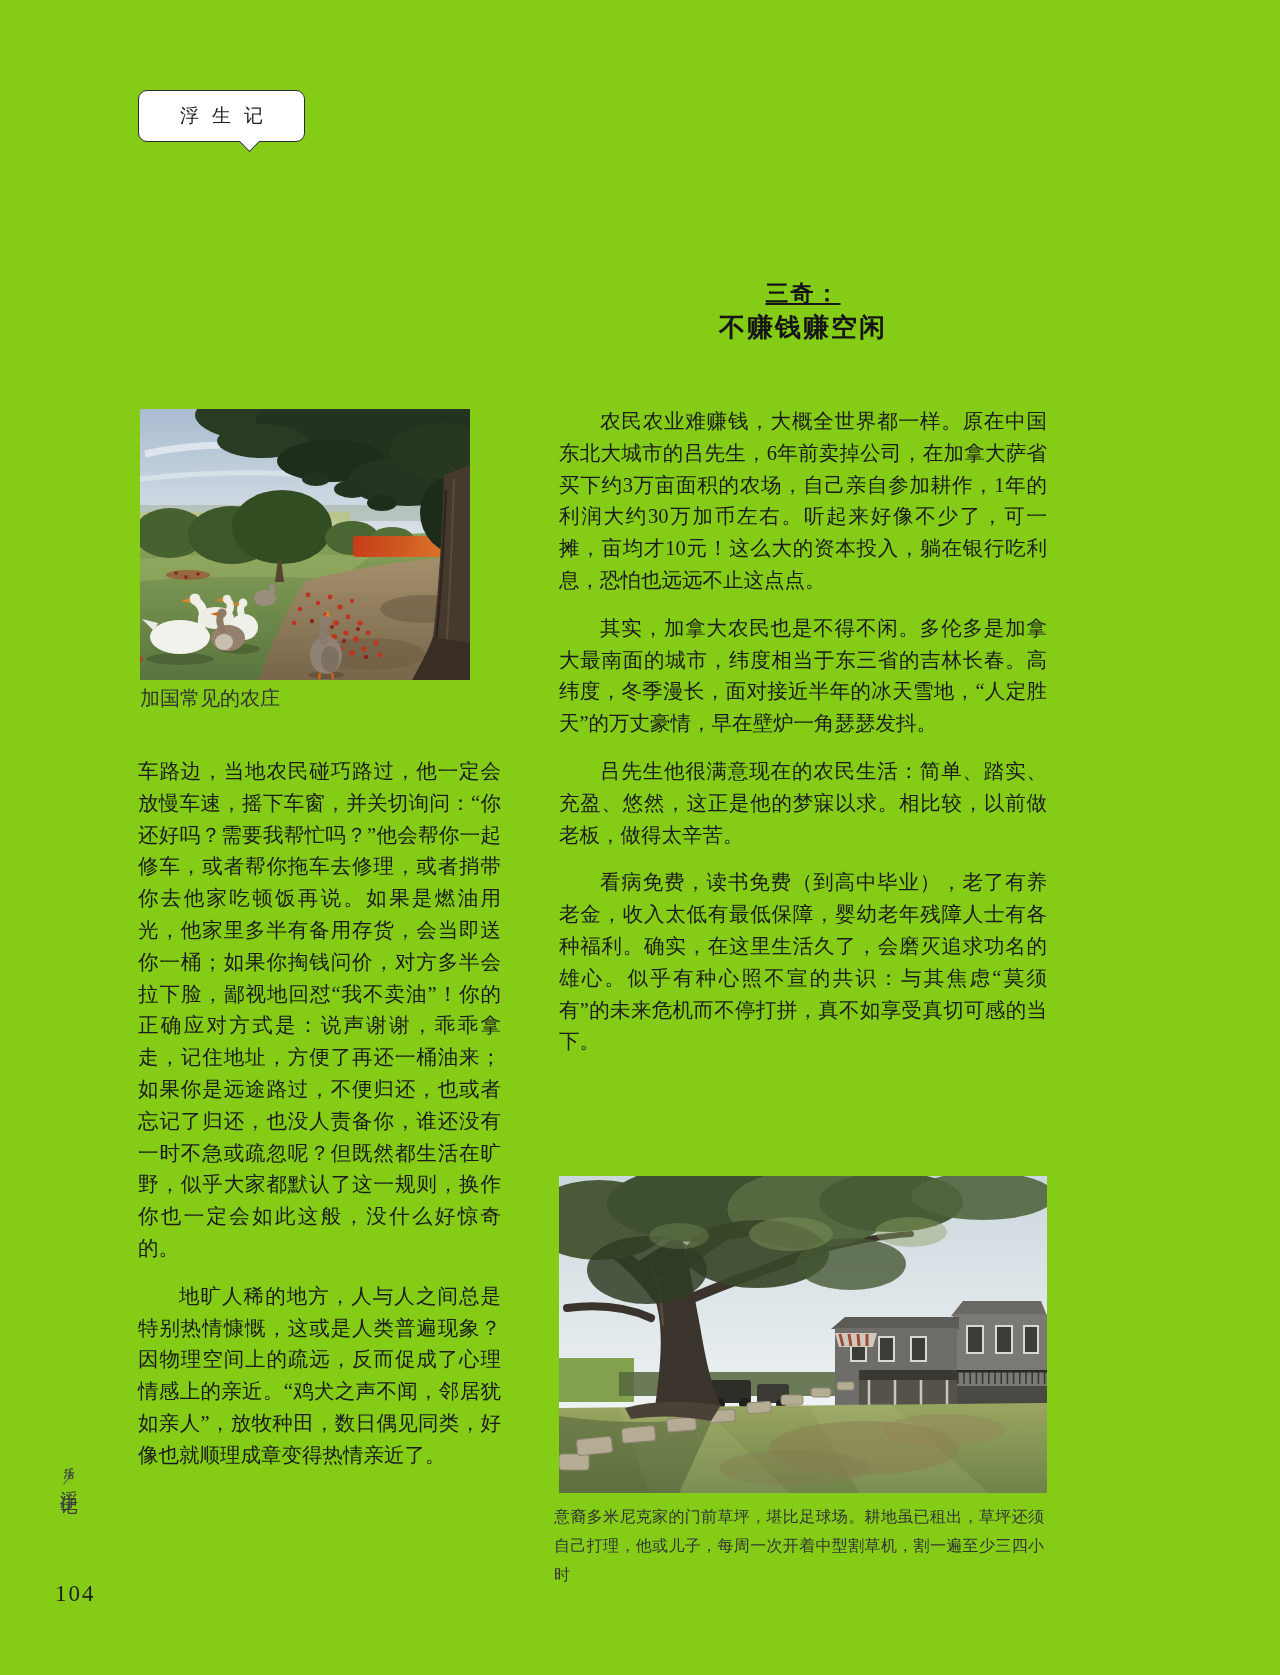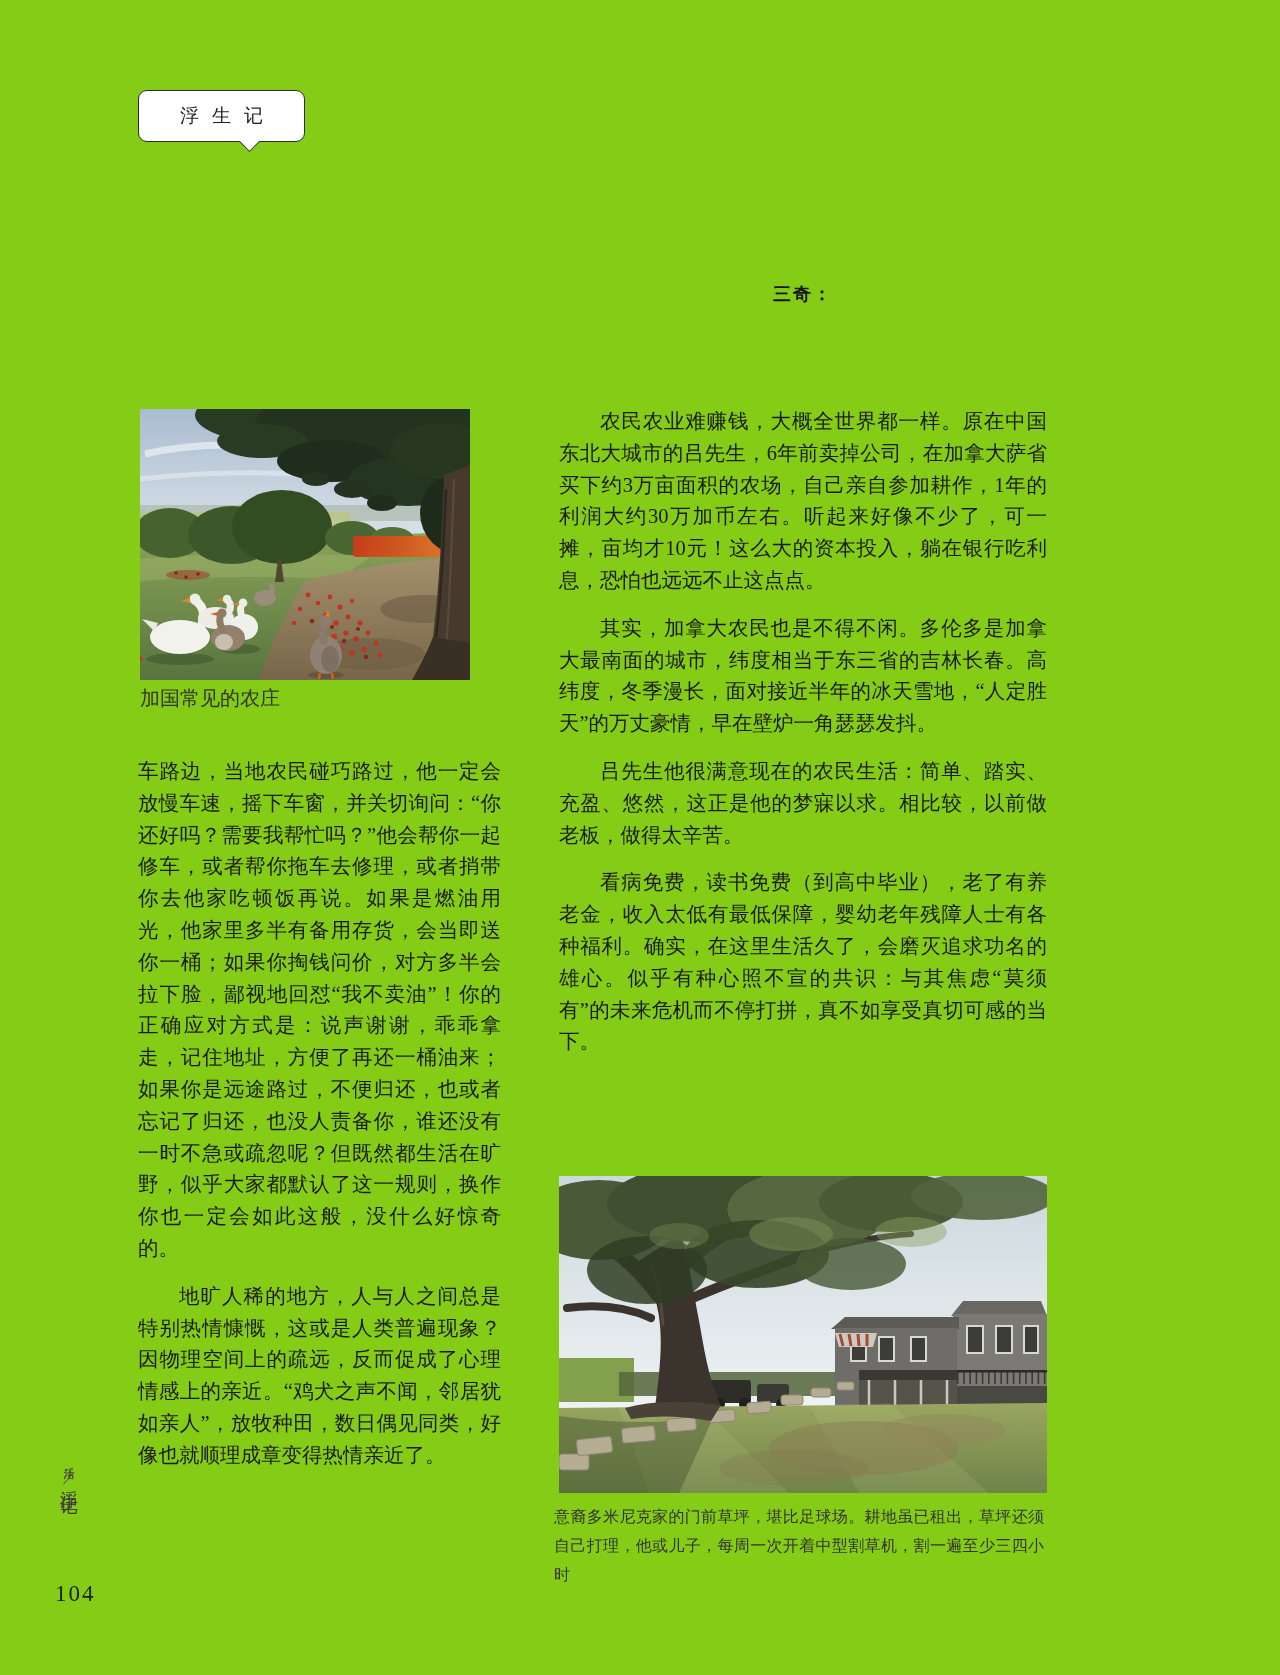--- a/index.html
+++ b/index.html
@@ -9,21 +9,21 @@
   
   .tab{position:absolute;left:138px;top:90px;width:165px;height:50px;
        border:1.5px solid #2b2b2b;border-radius:9px;background:#fff;
        display:flex;align-items:center;justify-content:center;z-index:3;}
   .tab-text{font-size:19px;letter-spacing:13px;padding-left:13px;color:#1d1d1d;}
   .tab-tail{position:absolute;left:103px;bottom:-8px;width:14px;height:14px;background:#fff;
             border-right:1.5px solid #2b2b2b;border-bottom:1.5px solid #2b2b2b;transform:rotate(45deg);}
 
   
   .title{position:absolute;left:559px;top:279px;width:488px;text-align:center;font-weight:bold;color:#141414;}
-  .title-l1{font-size:18px;line-height:30px;letter-spacing:2px;}
+  .title-l1{font-size:23px;line-height:30px;letter-spacing:2px;text-decoration:underline;}
   .title-l2{font-size:26px;line-height:38px;letter-spacing:2px;}
 
   
   .photo{position:absolute;overflow:hidden;}
   .photo svg{display:block;width:100%;height:100%;}
   .photo1{left:140px;top:409px;width:330px;height:271px;}
   .photo2{left:559px;top:1176px;width:488px;height:317px;}
 
   
   .caption{position:absolute;font-family:"Liberation Sans","DejaVu Sans",sans-serif;color:#333;}
@@ -53,20 +53,21 @@
 
 <div class="page">
 
   <div class="tab">
     <span class="tab-text">浮生记</span>
     <span class="tab-tail"></span>
   </div>
 
   <div class="title">
     <div class="title-l1">三奇：</div>
+    <div class="title-l2">不赚钱赚空闲</div>
   </div>
 
   <div class="photo photo1">
     <svg viewBox="0 0 330 271" preserveAspectRatio="none">
       <defs>
         <linearGradient id="sky1" x1="0" y1="0" x2="0" y2="1">
           <stop offset="0" stop-color="#a9bcd1"></stop>
             <stop offset="0.6" stop-color="#cfd9e2"></stop>
             <stop offset="1" stop-color="#e7ebee"></stop>
         </linearGradient>

